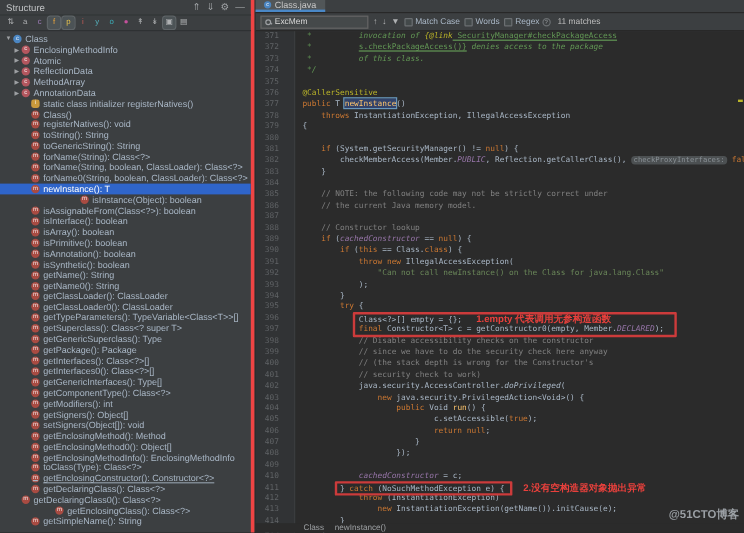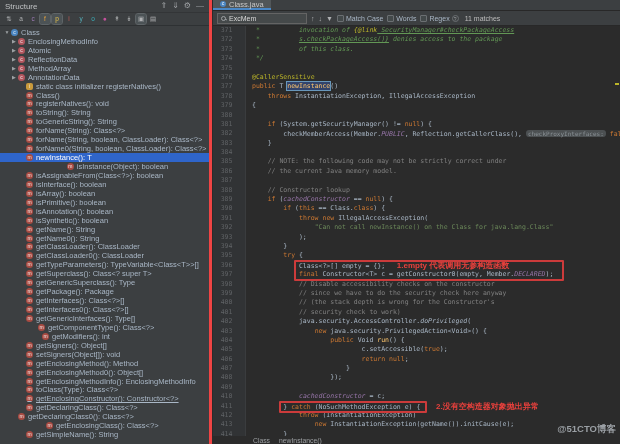--- a/index.html
+++ b/index.html
@@ -41,21 +41,21 @@
   
   #codearea{position:absolute;left:0;right:0;top:26px;bottom:0;display:flex;font-family:"DejaVu Sans Mono", monospace;font-size:6.5px;}
   #gutter{width:33px;flex:none;background:#313335;border-right:1px solid #3A3C3E;color:#606366;text-align:center;padding-right:5px;}
   #gutter .ln{height:9.4px;line-height:9.4px;}
   #codelines{position:relative;flex:1;padding-left:6px;color:#A9B7C6;white-space:pre;overflow:hidden;}
   .cl{height:9.4px;line-height:9.4px;}
   .k{color:#CC7832;}
   .c{color:#808080;}
   .j{color:#629755;font-style:italic;}
   .jt{color:#BBB529;font-style:italic;}
-  .jl{color:#629755;text-decoration:underline;font-style:italic;}
+  .jl{color:#629755;text-decoration:underline;}
   .s{color:#6A8759;}
   .a{color:#BBB529;}
   .m{color:#FFC66D;}
   .f{color:#9876AA;font-style:italic;}
   .i{font-style:italic;}
   .n{color:#E8403C;font-family:"Liberation Sans", sans-serif;font-weight:bold;font-size:8px;}
   .h{background:#4C5052;color:#8A9196;border-radius:3px;padding:0 2px;font-size:6px;}
   .sm{background:#32436B;outline:1px solid #6897BB;}
   .rbox{position:absolute;border:2px solid #CC3B3B;border-radius:1px;pointer-events:none;}
   #crumbs{position:absolute;left:0;right:0;bottom:0;height:8px;background:#2B2B2B;display:flex;gap:9px;align-items:center;padding-left:40px;font-family:"Liberation Sans", sans-serif;font-size:6.8px;color:#9DA0A3;}
@@ -251,26 +251,26 @@
         <div class="tree-row" style="padding-left: 18px;">
           <span class="tarrow"></span>
           <span class="ticon method">m</span>
           <span>getInterfaces0(): Class&lt;?&gt;[]</span>
         </div>
         <div class="tree-row" style="padding-left: 18px;">
           <span class="tarrow"></span>
           <span class="ticon method">m</span>
           <span>getGenericInterfaces(): Type[]</span>
         </div>
-        <div class="tree-row" style="padding-left: 18px; margin-left: 12px;">
+        <div class="tree-row" style="padding-left: 18px;">
           <span class="tarrow"></span>
           <span class="ticon method">m</span>
           <span>getComponentType(): Class&lt;?&gt;</span>
         </div>
-        <div class="tree-row" style="padding-left: 18px; margin-left: 16px;">
+        <div class="tree-row" style="padding-left: 18px;">
           <span class="tarrow"></span>
           <span class="ticon method">m</span>
           <span>getModifiers(): int</span>
         </div>
         <div class="tree-row" style="padding-left: 18px;">
           <span class="tarrow"></span>
           <span class="ticon method">m</span>
           <span>getSigners(): Object[]</span>
         </div>
         <div class="tree-row" style="padding-left: 18px;">

